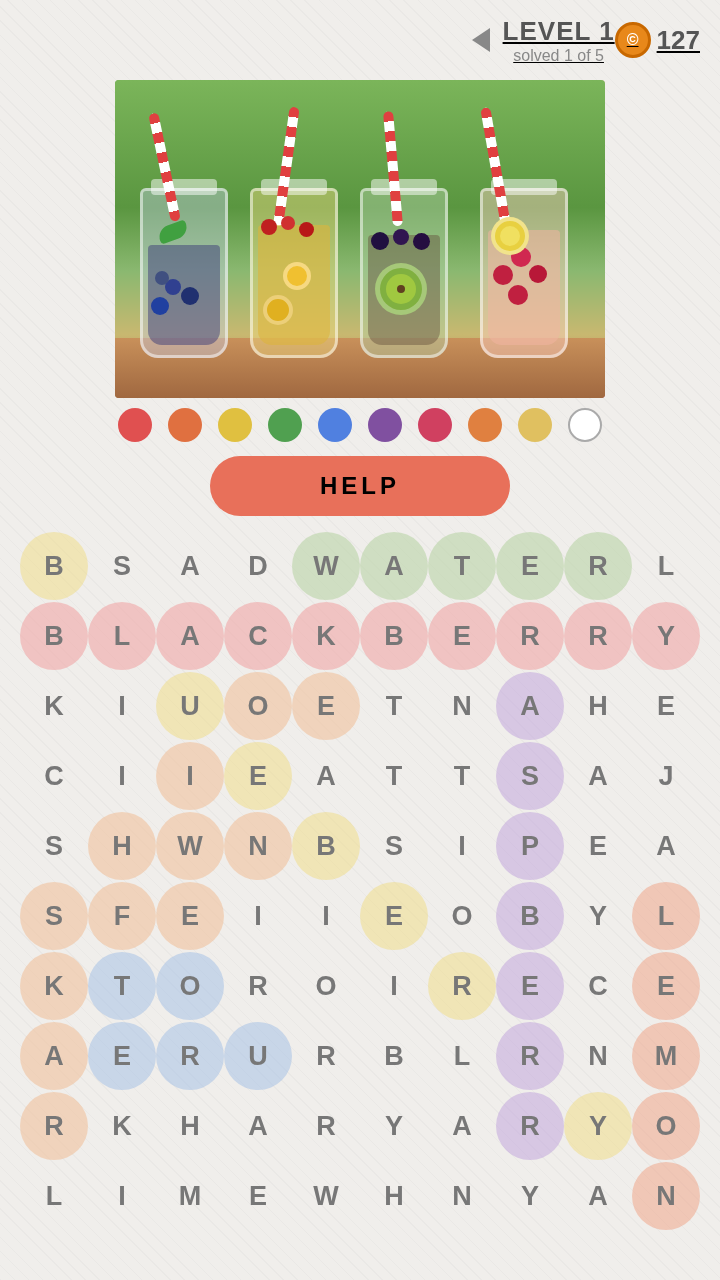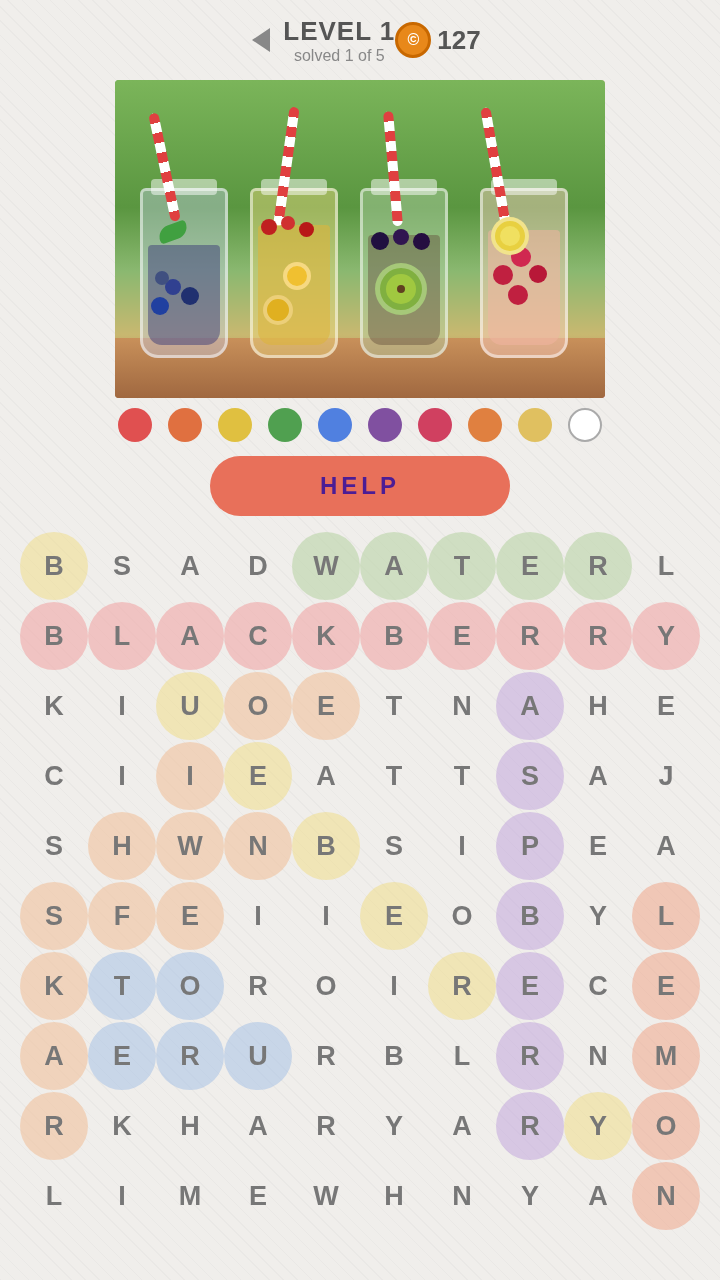--- a/index.html
+++ b/index.html
@@ -17,23 +17,24 @@
         transparent 10px
       );
       font-family: 'Helvetica Neue', Arial, sans-serif;
       position: relative;
     }
 
     
     #header {
       display: flex;
       align-items: center;
-      justify-content: center;
+      justify-content: flex-end;
       padding: 12px 20px;
       height: 80px;
+      text-decoration: underline;
     }
 
     #back-btn {
       width: 44px;
       height: 44px;
       display: flex;
       align-items: center;
       justify-content: center;
       cursor: pointer;
     }
@@ -121,21 +122,21 @@
 
     
     #help-btn {
       display: flex;
       justify-content: center;
       margin: 0 0 16px 0;
     }
 
     #help-button {
       background: #e8705a;
-      color: #4c1d95;
+      color: #000000;
       font-size: 24px;
       font-weight: 600;
       letter-spacing: 4px;
       border: none;
       border-radius: 35px;
       padding: 16px 0;
       width: 300px;
       cursor: pointer;
     }
 

